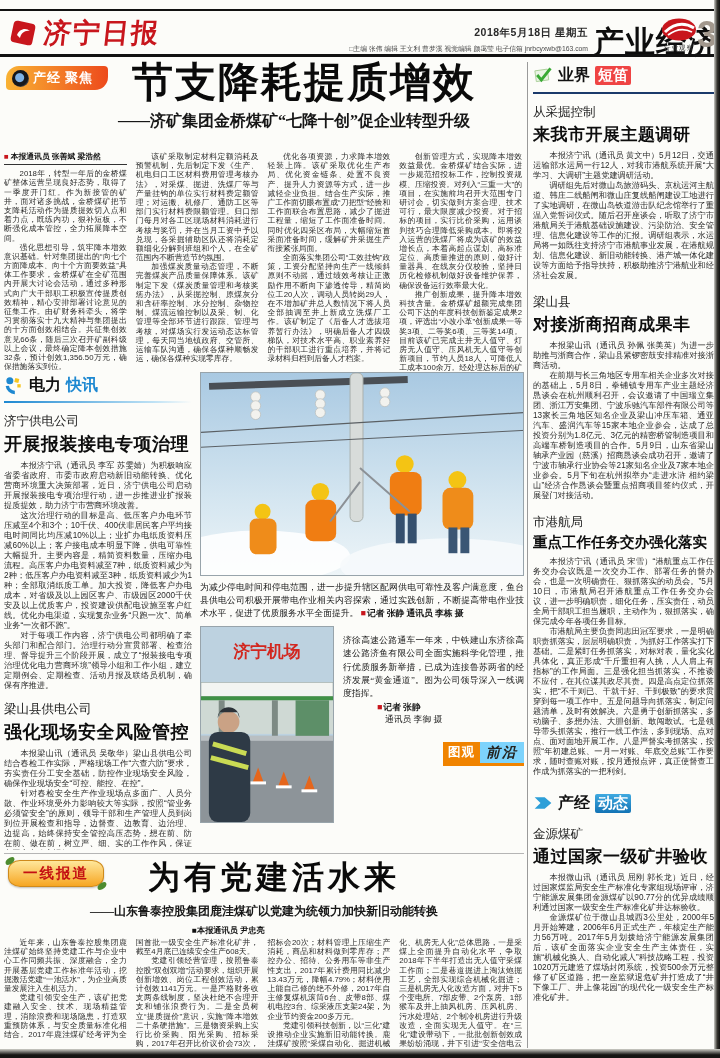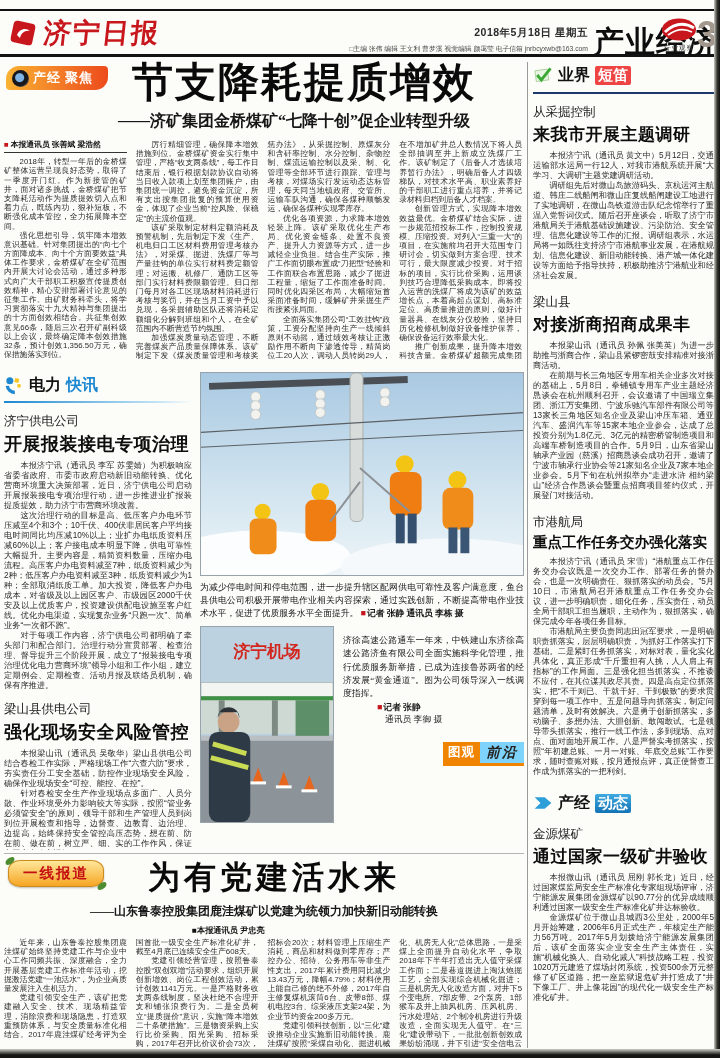--- a/index.html
+++ b/index.html
@@ -36,21 +36,21 @@
   .badge-pill{position:absolute;left:2px;top:6px;width:102px;height:24px;border-radius:13px 4px 13px 4px;
               background:linear-gradient(90deg,#f9b233,#ed4a1c);display:flex;align-items:center;
               gap:4px;padding:0 6px;box-sizing:border-box;}
   .cam{width:17px;height:17px;border-radius:50%;
        background:radial-gradient(circle at 45% 45%,#7fb2e5 0 4px,#16181c 5px 8px,#3a3d42 9px);}
   .badge-pill b{color:#fff;font-size:13px;letter-spacing:1px;}
   .lead-h1{margin:0 0 0 100px;width:400px;text-align:center;font-size:41px;font-weight:900;
            letter-spacing:2px;color:#0a0a0a;line-height:1.1;}
   .lead-sub{margin:6px 0 0 70px;width:440px;text-align:center;font-size:16px;font-weight:bold;
             font-family:"Liberation Serif","DejaVu Serif",serif;color:#171717;}
-  .lead-cols{position:absolute;left:0;top:80px;width:518px;height:224px;column-count:4;column-gap:9px;
+  .lead-cols{position:absolute;left:0;top:92px;width:518px;height:224px;column-count:4;column-gap:9px;
              font-size:7.8px;line-height:1.18;text-align:justify;color:#2b2b2b;overflow:hidden;}
   .lead-byline{font-weight:bold;border-bottom:1px solid #333;padding-bottom:3px;margin-bottom:4px;
                color:#111;}
   .lead-byline::before{content:"■";color:#c8161d;margin-right:2px;}
   
   .midband{position:absolute;left:4px;top:372px;width:520px;height:478px;display:flex;}
   .leftcol{width:188px;flex:none;overflow:hidden;}
   .seclabel{display:flex;align-items:center;gap:5px;height:26px;}
   .seclabel .w1{font-size:16px;font-weight:900;color:#111;}
   .w2-blue{font-size:16px;font-weight:900;color:#1d88d1;}
@@ -139,21 +139,20 @@
       <b>产经</b>
         <b>聚焦</b>
     </div>
     <h1 class="lead-h1">节支降耗提质增效</h1>
     <div class="lead-sub">——济矿集团金桥煤矿“七降十创”促企业转型升级</div>
     <div class="lead-cols">
       <div class="lead-byline">本报通讯员 张善斌 梁浩然</div>
       <div>
           <p class="para">2018年，转型一年后的金桥煤矿整体运营呈现良好态势，取得了一季度开门红。作为新接管的矿井，面对诸多挑战，金桥煤矿把节支降耗活动作为提质提效切入点和着力点，既练内功，狠补短板，不断强化成本管控，全力拓展降本空间。</p>
           <p class="para">强化思想引导，筑牢降本增效意识基础。针对集团提出的“向七个方面降成本、向十个方面要效益”具体工作要求，金桥煤矿在全矿范围内开展大讨论会活动，通过多种形式向广大干部职工积极宣传提质创效精神，精心安排部署讨论意见的征集工作。由矿财务科牵头，将学习贯彻落实十九大精神与集团提出的十方面创效相结合。共征集创效意见66条，随后三次召开矿副科级以上会议，最终确定降本创效措施32条，预计创效1,356.50万元，确保措施落实到位。</p>
-          <p class="para">厉行精细管理，确保降本增效措施到位。金桥煤矿资金实行集中管理，严格“收支两条线”，每工作日结束后，银行根据划款协议自动将当日收入款项上划至集团账户，由集团统一调控，避免资金沉淀，所有支出按集团批复的预算使用资金，体现了企业当前“控风险、保稳定”的主流价值观。</p>
           <p class="para">该矿采取制定材料定额消耗及预警机制，先后制定下发《生产、机电归口工区材料费用管理考核办法》，对采煤、掘进、洗煤厂等与产量挂钩的单位实行材料费定额管理；对运搬、机修厂、通防工区等部门实行材料费限额管理。归口部门每月对各工区现场材料消耗进行考核与奖罚，并在当月工资中予以兑现，各采掘辅助区队还将消耗定额细化分解到班组和个人，在全矿范围内不断营造节约氛围。</p>
           <p class="para">加强煤炭质量动态管理，不断完善煤炭产品质量保障体系。该矿制定下发《煤炭质量管理和考核奖惩办法》，从采掘控制、原煤灰分和含矸率控制、水分控制、杂物控制、煤流运输控制以及采、制、化管理等全部环节进行跟踪、管理与考核，对煤场实行发运动态达标管理，每天同当地镇政府、交管所、运输车队沟通，确保各煤种顺畅发运，确保各煤种实现零库存。</p>
           <p class="para">优化各项资源，力求降本增效轻装上阵。该矿采取优化生产布局、优化资金链条、处置不良资产、提升人力资源等方式，进一步减轻企业负担。结合生产实际，推广工作面切眼布置成“刀把型”经验和工作面联合布置思路，减少了掘进工程量，缩短了工作面准备时间。同时优化四采区布局，大幅缩短首采面准备时间，缓解矿井采掘生产衔接紧张局面。</p>
           <p class="para">全面落实集团公司“工效挂钩”政策，工资分配坚持向生产一线倾斜原则不动摇，通过绩效考核让正激励作用不断向下渗透传导，精简岗位工20人次，调动人员转岗29人，在不增加矿井总人数情况下将人员全部抽调至井上新成立洗煤厂工作。该矿制定了《后备人才选拔培养暂行办法》，明确后备人才四级梯队，对技术水平高、职业素养好的干部职工进行重点培养，并将记录材料归档到后备人才档案。</p>
           <p class="para">创新管理方式，实现降本增效效益最优。金桥煤矿结合实际，进一步规范招投标工作，控制投资规模、压缩投资。对列入“三重一大”的项目，在实施前均召开大范围专门研讨会，切实做到方案合理、技术可行，最大限度减少投资。对于招标的项目，实行比价采购，运用谈判技巧合理降低采购成本。即将投入运营的洗煤厂将成为该矿的效益增长点，本着高起点谋划、高标准定位、高质量推进的原则，做好计量器具、在线灰分仪校验，坚持日历化检修机制做好设备维护保养，确保设备运行效率最大化。</p>
           <p class="para">推广创新成果，提升降本增效科技含量。金桥煤矿超额完成集团公司下达的年度科技创新鉴定成果2项，评选出“小改小革”创新成果一等奖3项、二等奖6项、三等奖14项。目前该矿已完成主井无人值守、灯房无人值守、压风机无人值守等创新项目，节约人员18人，可降低人工成本100余万。经处理达标后的矿井水全部用于矿井生产用水、洗煤用水、厕所冲刷、矸石山喷淋、地面洒水、绿化等非生活用水，大幅度节约水费。</p>
         </div>
     </div>
   </div>
 

